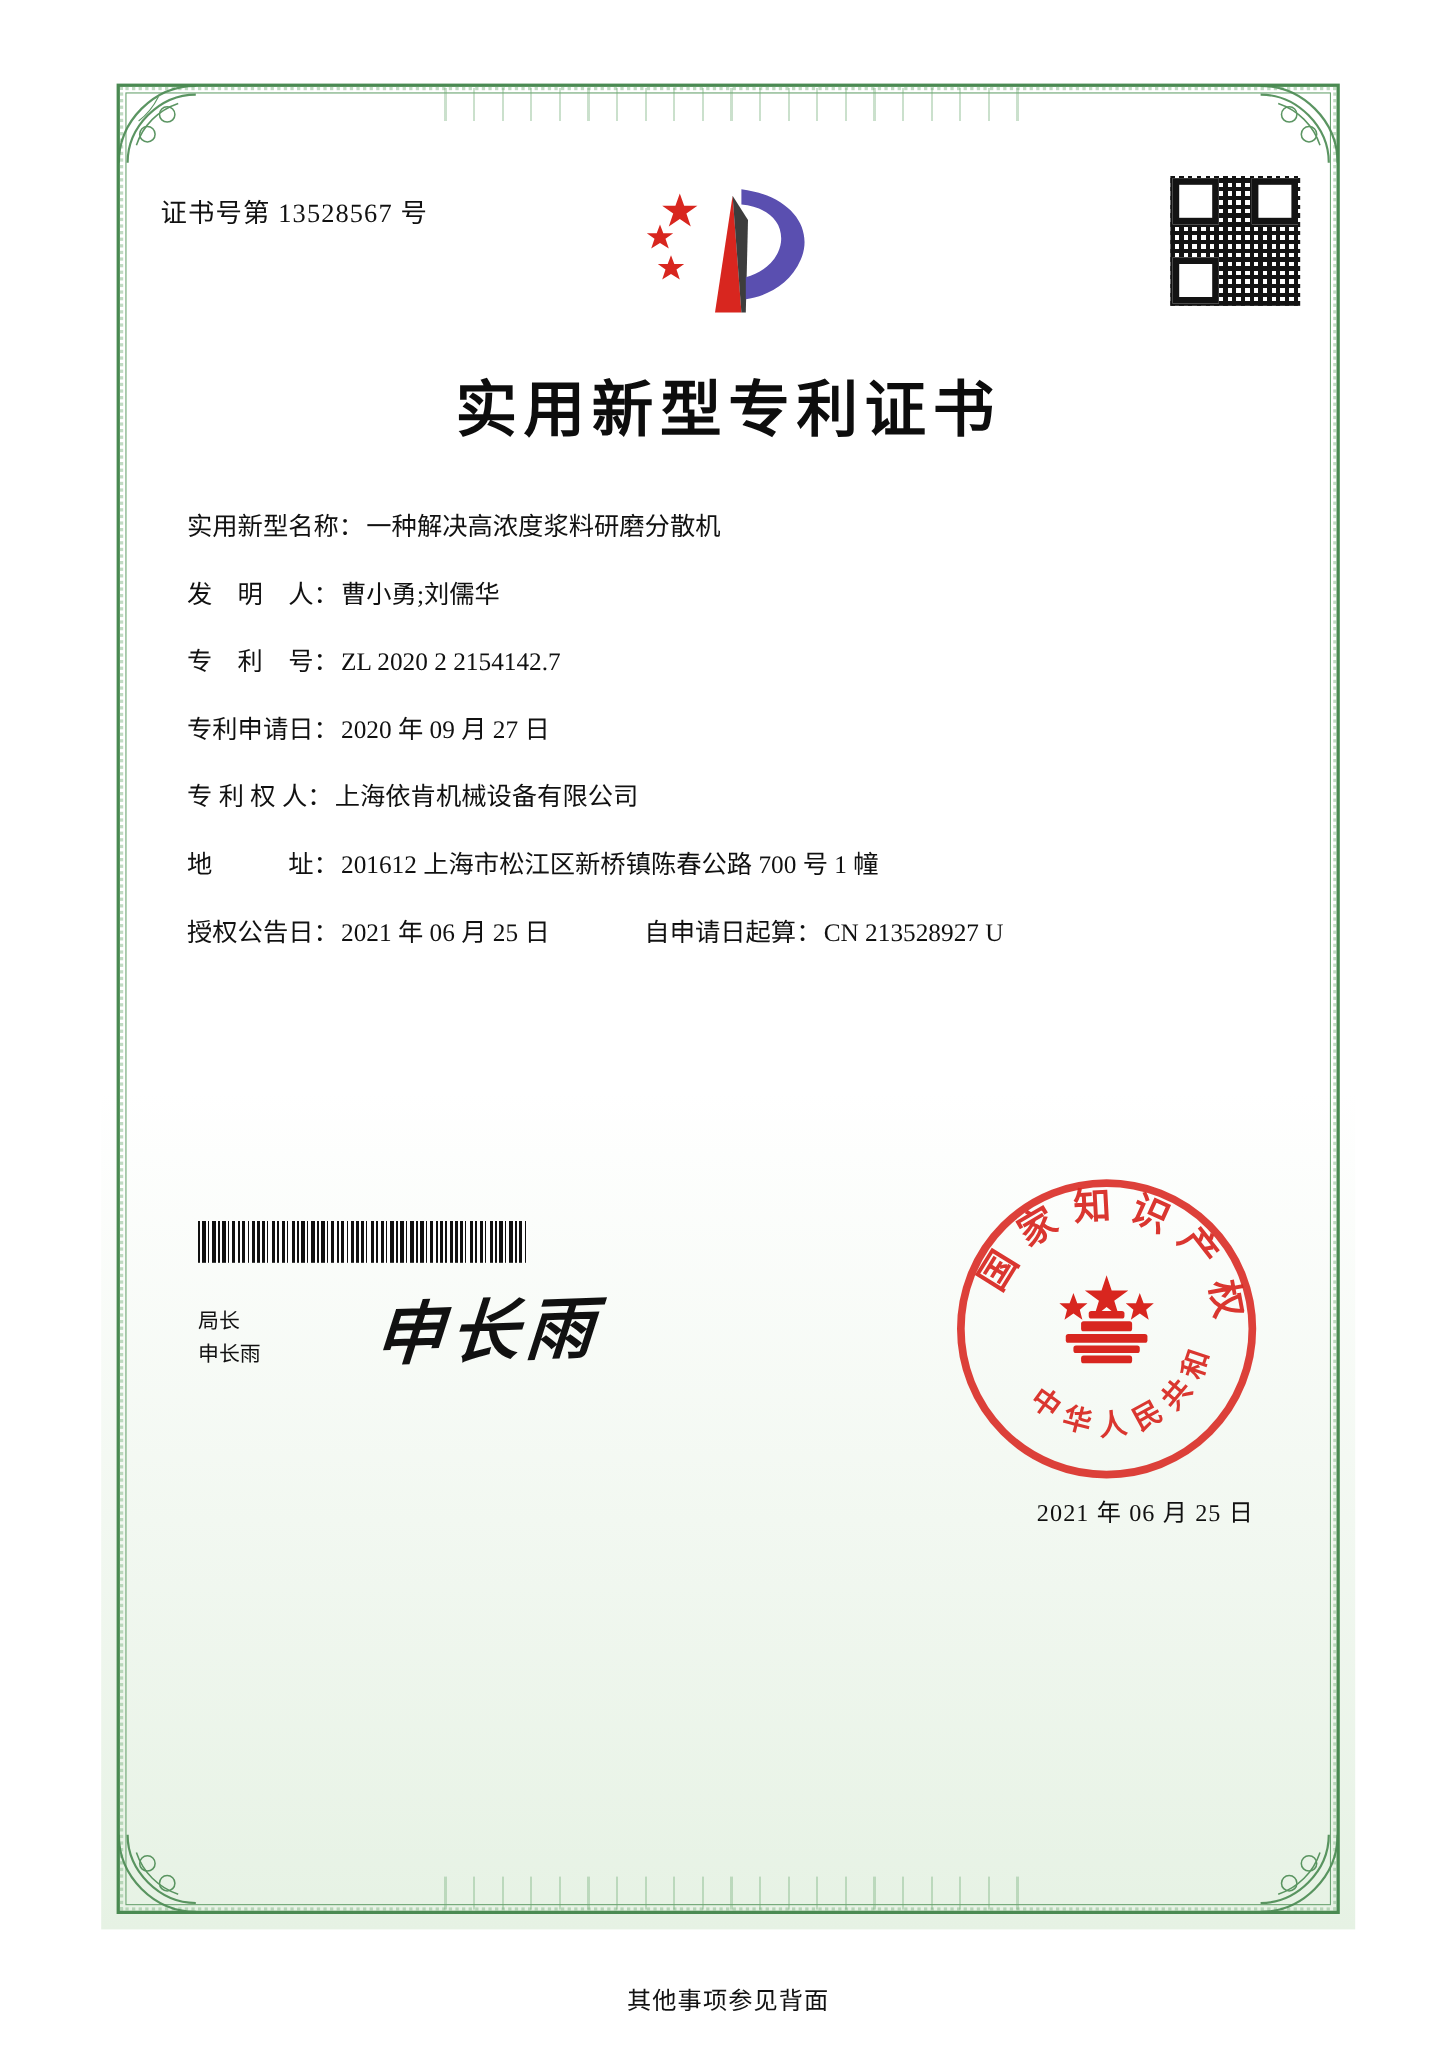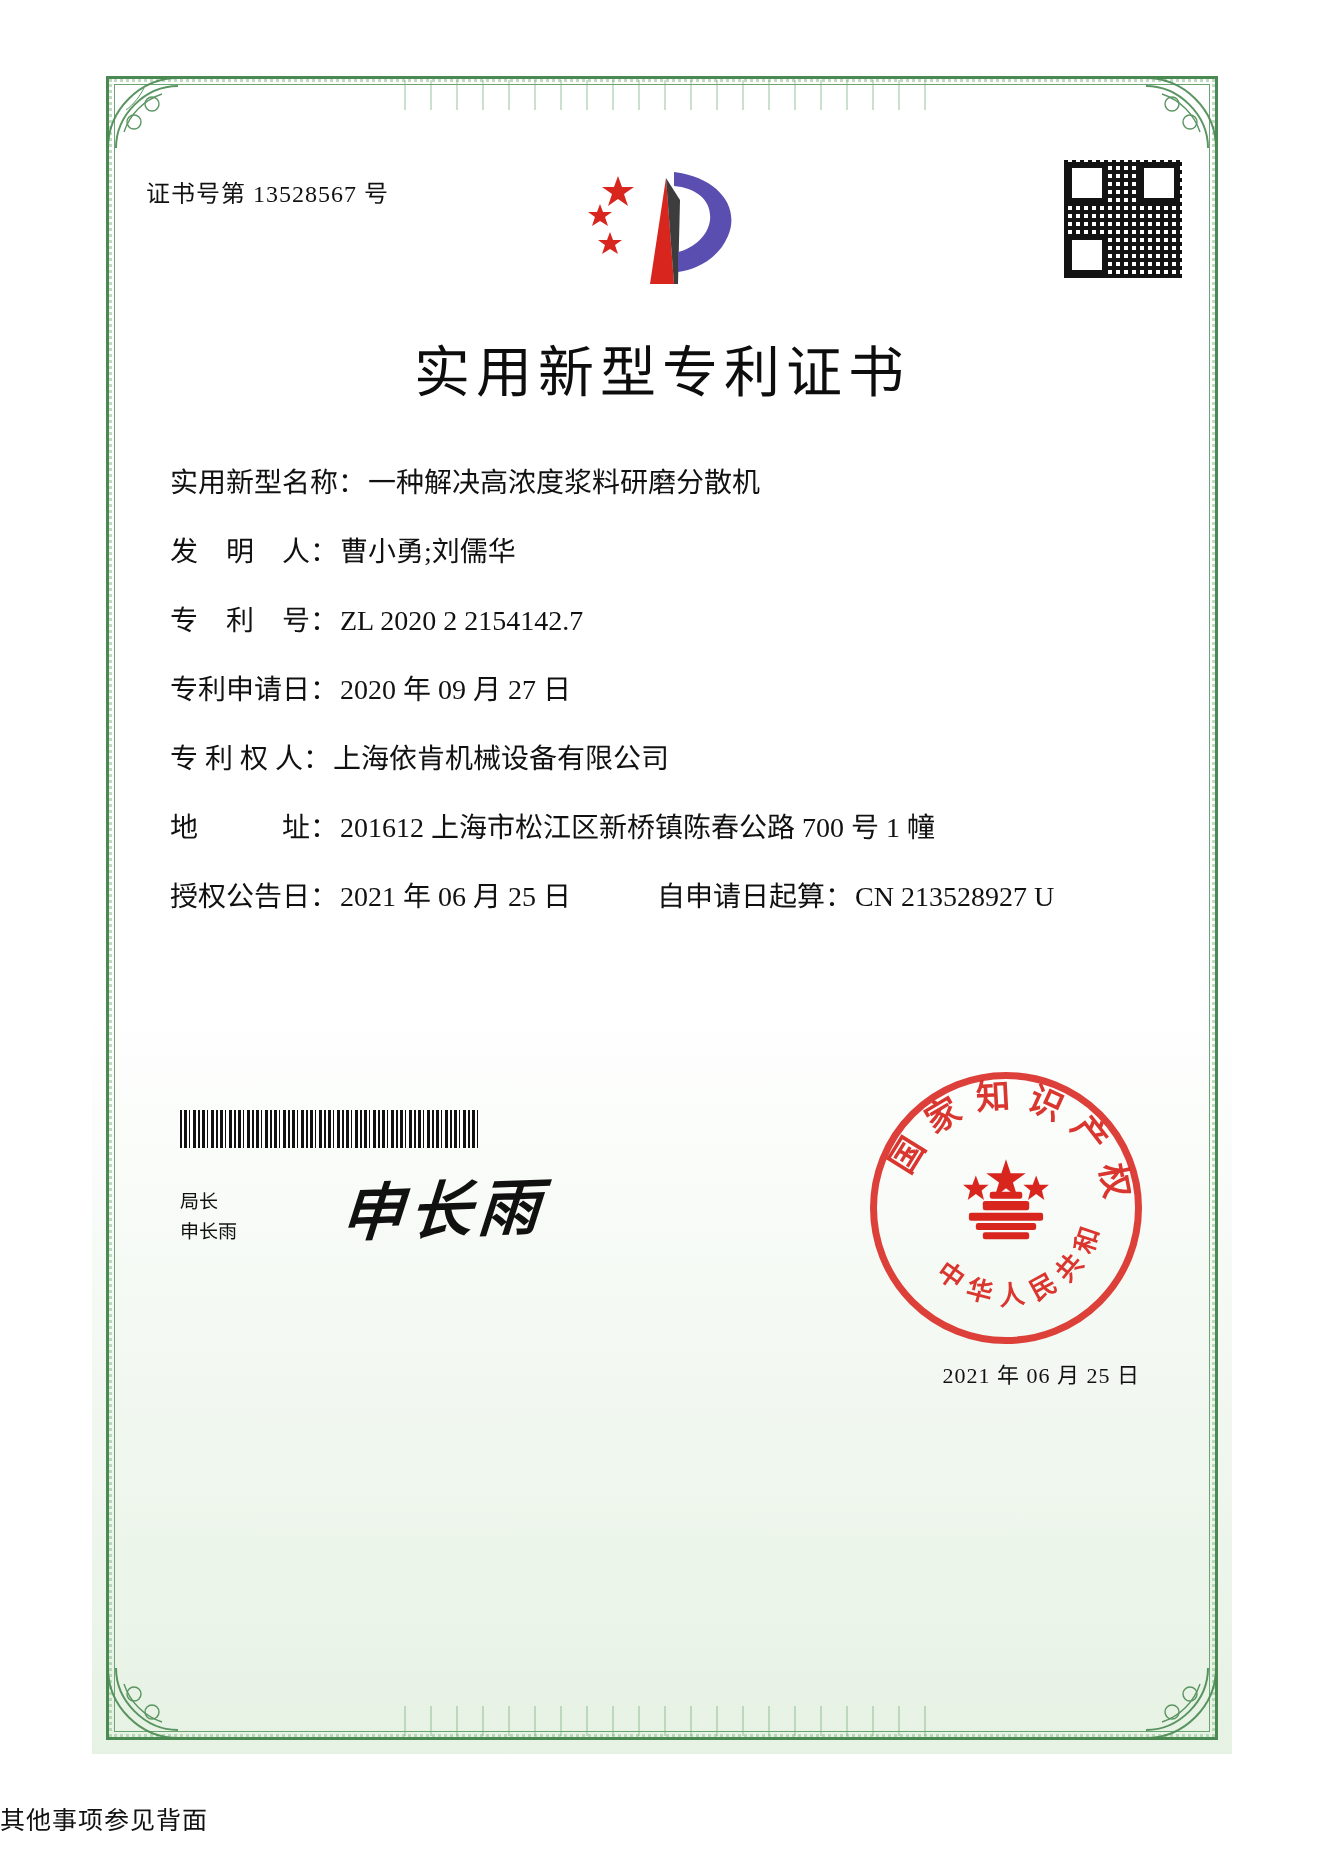--- a/index.html
+++ b/index.html
@@ -132,36 +132,36 @@
     background: #fff;
   }
 
   .doc-title {
     position: absolute;
     left: 0; right: 0;
     top: 265px;
     text-align: center;
     font-family: "DejaVu Serif", "Liberation Serif", serif;
     font-size: 56px;
-    font-weight: 400;
+    font-weight: 700;
     letter-spacing: 6px;
     color: #0d0d0d;
   }
 
   
   .fields {
     position: absolute;
     left: 78px;
     top: 400px;
     right: 70px;
   }
   .field-row {
     display: flex;
     align-items: center;
-    font-size: 28px;
+    font-size: 23px;
     line-height: 1.5;
     margin-bottom: 27px;
     white-space: nowrap;
   }
   .field-label {
     color: #111;
   }
   .field-value {
     color: #111;
     margin-left: 2px;
@@ -272,22 +272,22 @@
     left: 0; right: 0;
     bottom: 56px;
     text-align: center;
     font-size: 21px;
     color: #111;
   }
   .note-outside {
     position: absolute;
     left: 0; right: 0;
     top: 1800px;
-    text-align: left;
-    font-size: 25px;
+    text-align: center;
+    font-size: 22px;
     color: #111;
     letter-spacing: 1px;
   }
 </style>
 </head>
 <body>
 
 <div id="certificate">
 
   <div class="frame-outer"></div>

